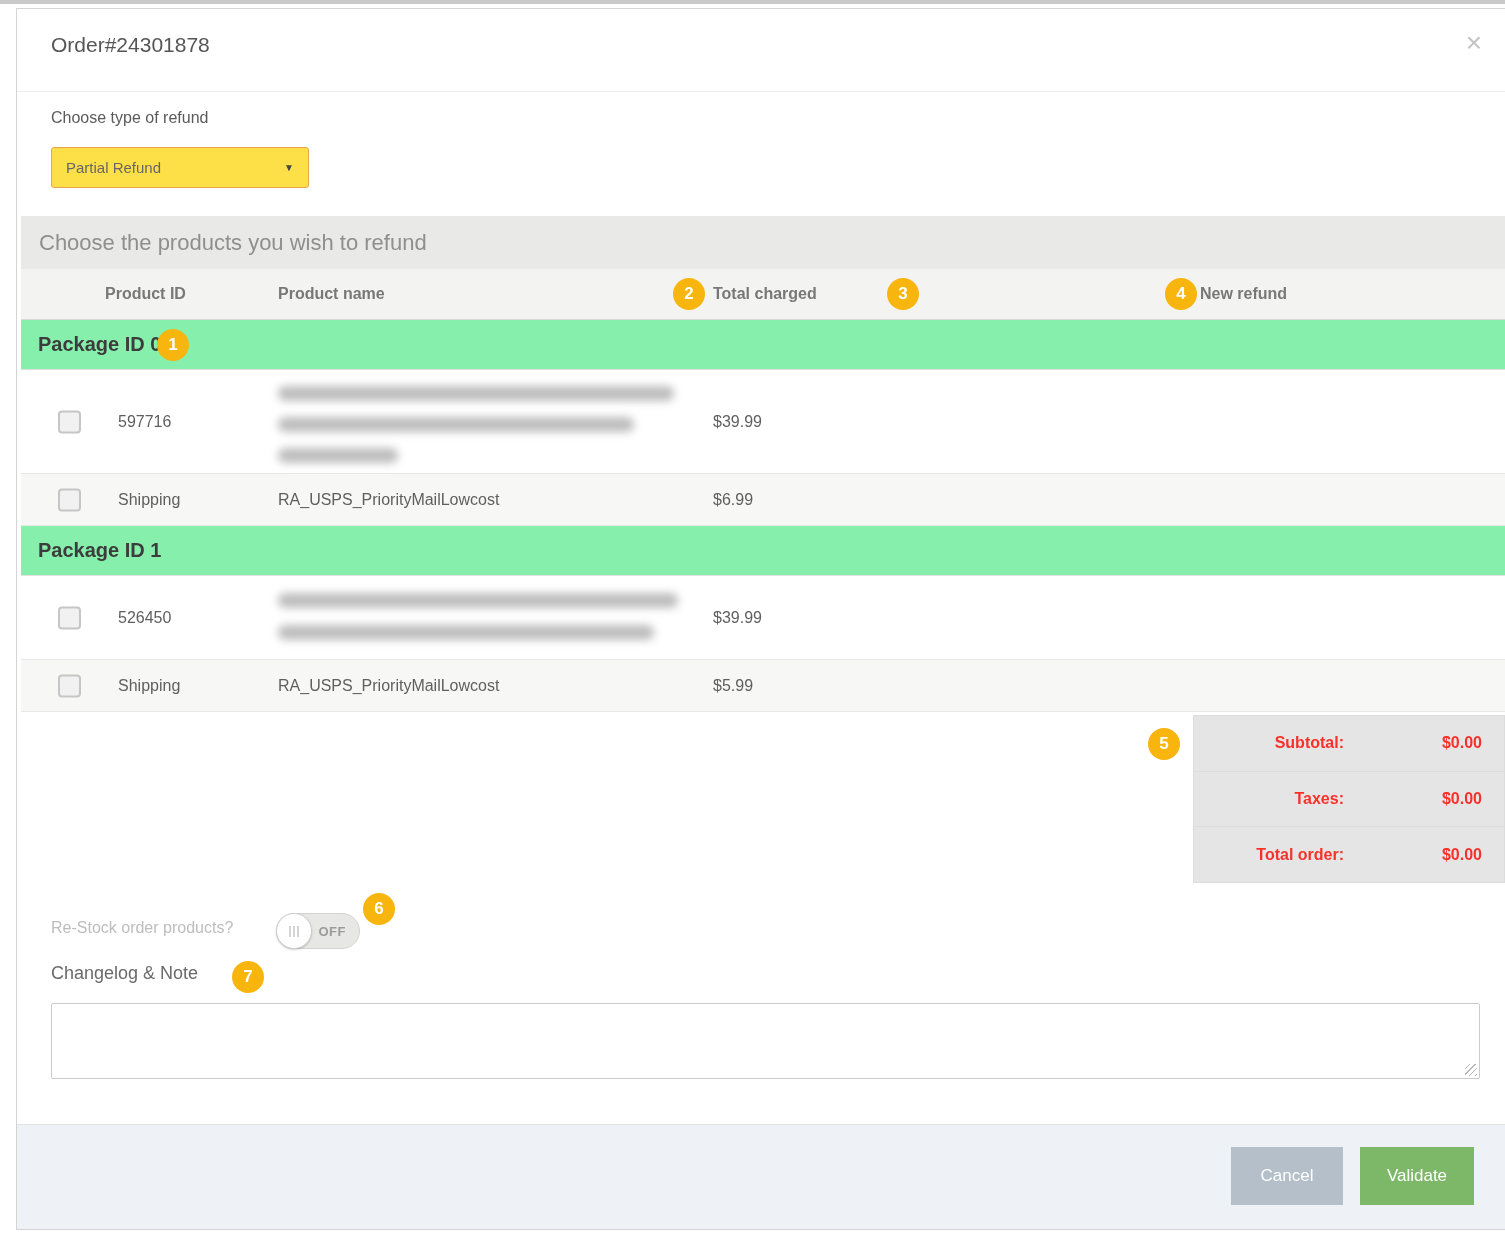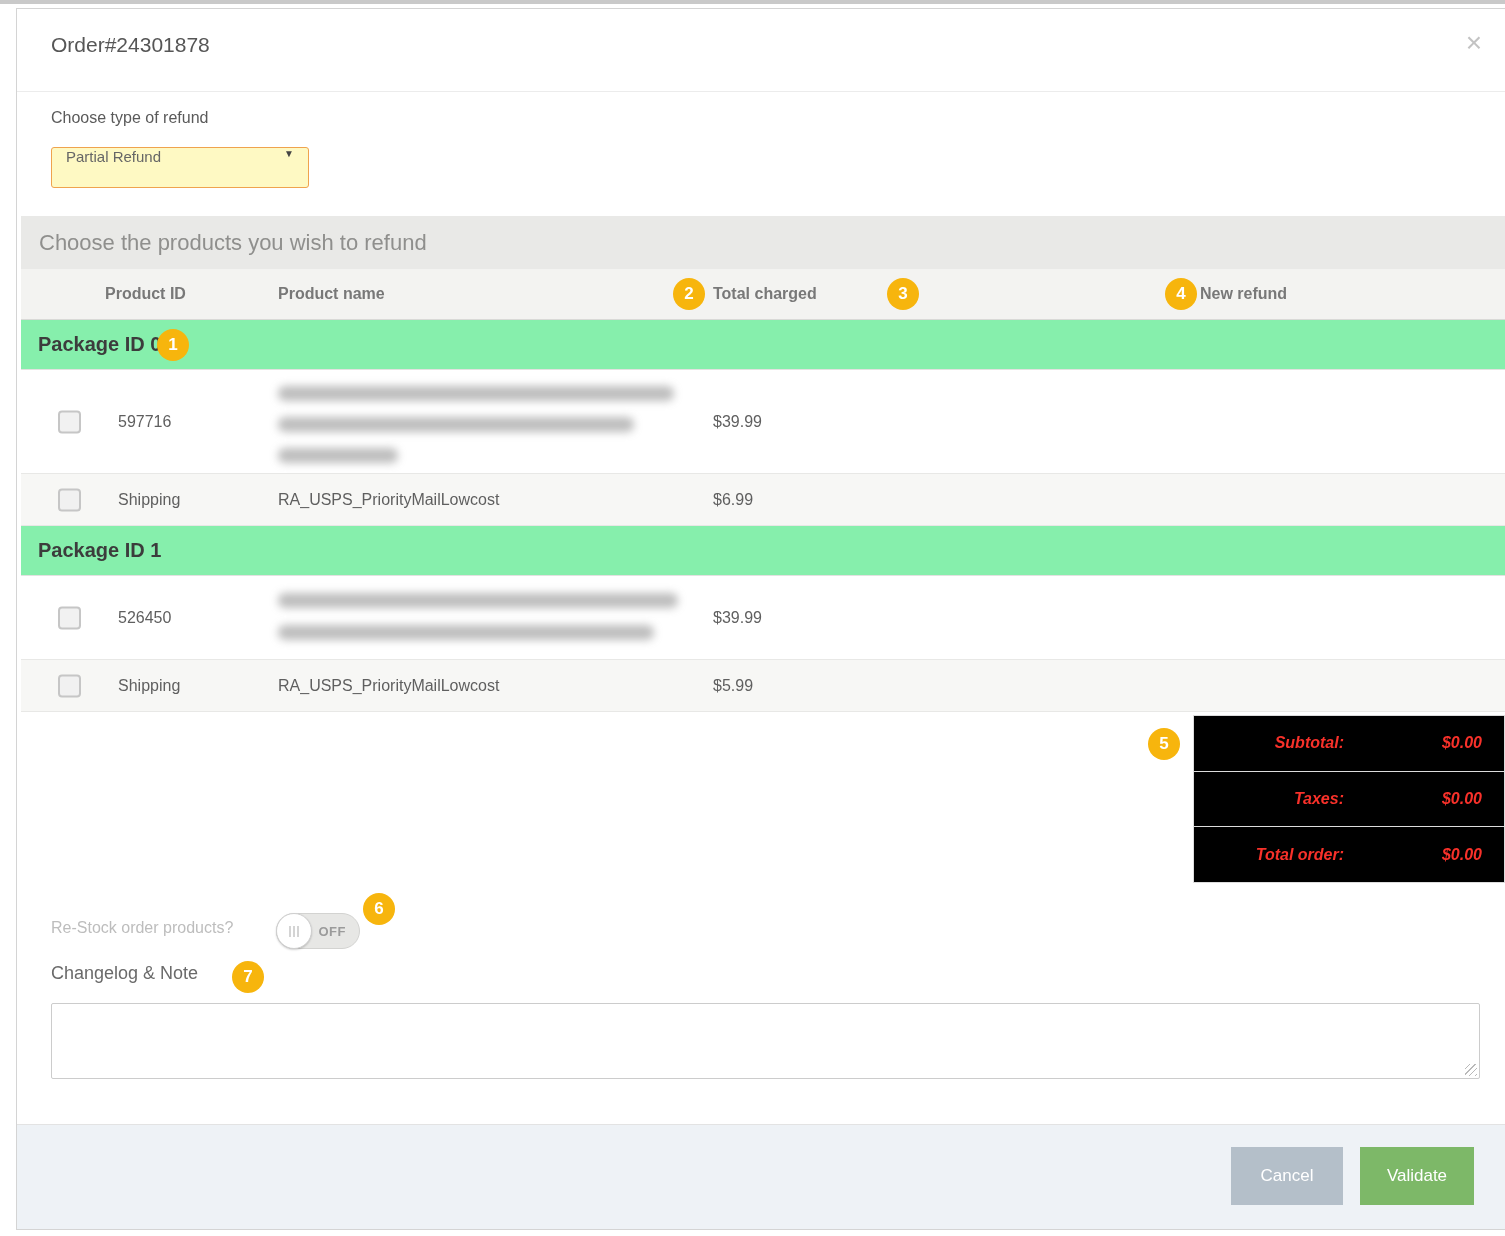--- a/index.html
+++ b/index.html
@@ -11,22 +11,22 @@
 
   
   .modal-title{position:absolute;left:34px;top:24px;font-size:21px;color:#565656;}
   .close-btn{position:absolute;right:28px;top:20px;font-size:28px;color:#c3c3c3;
     line-height:1;cursor:pointer;}
   .header-divider{position:absolute;left:0;top:82px;width:100%;height:1px;background:#ececec;}
 
   
   .refund-label{position:absolute;left:34px;top:100px;font-size:16px;color:#5a5a5a;}
   .select-box{position:absolute;left:34px;top:138px;width:258px;height:41px;
-    border:1px solid #efa34e;border-radius:3px;background:#fef9c3;display:flex;
-    align-items:flex-start;padding:0 14px;box-sizing:border-box;font-size:15px;color:#666;
+    border:1px solid #efa34e;border-radius:3px;background:#fde047;display:flex;
+    align-items:center;padding:0 14px;box-sizing:border-box;font-size:15px;color:#666;
     cursor:pointer;}
   .select-caret{position:absolute;right:14px;font-size:10px;color:#444;}
 
   
   .table{position:absolute;left:4px;top:207px;width:1489px;}
   .section-bar{height:53px;background:#e9e9e7;display:flex;align-items:center;
     padding-left:18px;font-size:22px;color:#8f8f8d;box-sizing:border-box;}
   .thead{height:50px;background:#f3f3f1;border-bottom:1px solid #d9d9d7;position:relative;}
   .th{position:absolute;top:0;height:100%;display:flex;align-items:center;
     font-size:16px;font-weight:600;color:#787878;}
@@ -43,22 +43,22 @@
     font-size:16px;color:#5f5f5f;}
   .cell-id{left:97px;} .cell-name{left:257px;} .cell-charged{left:692px;}
   .checkbox{position:absolute;left:37px;top:50%;transform:translateY(-50%);
     width:19px;height:19px;border:2px solid #c6c6c6;border-radius:4px;background:#f1f1f1;
     cursor:pointer;}
   .blur-line{position:absolute;left:257px;height:15px;border-radius:7px;background:#7d7d7d;
     opacity:.5;filter:blur(4px);}
 
   
   .summary-box{position:absolute;left:1176px;top:706px;width:312px;height:168px;
-    border:1px solid #dcdcdc;background:#000000;box-sizing:border-box;display:flex;
-    flex-direction:column;font-style:italic;}
+    border:1px solid #dcdcdc;background:#e5e5e5;box-sizing:border-box;display:flex;
+    flex-direction:column;}
   .summary-row{flex:1;display:flex;align-items:center;}
   .summary-row + .summary-row{border-top:1px solid #dcdcdc;}
   .summary-label{width:150px;text-align:right;font-weight:bold;color:#f8312a;font-size:16px;}
   .summary-value{flex:1;text-align:right;padding-right:22px;font-weight:bold;
     color:#f8312a;font-size:16px;}
 
   
   .restock-label{position:absolute;left:34px;top:910px;font-size:16px;color:#bdbdbd;}
   .toggle{position:absolute;left:259px;top:904px;width:84px;height:36px;border-radius:18px;
     background:#e7e7e5;border:1px solid #d3d3d1;box-sizing:border-box;cursor:pointer;}

